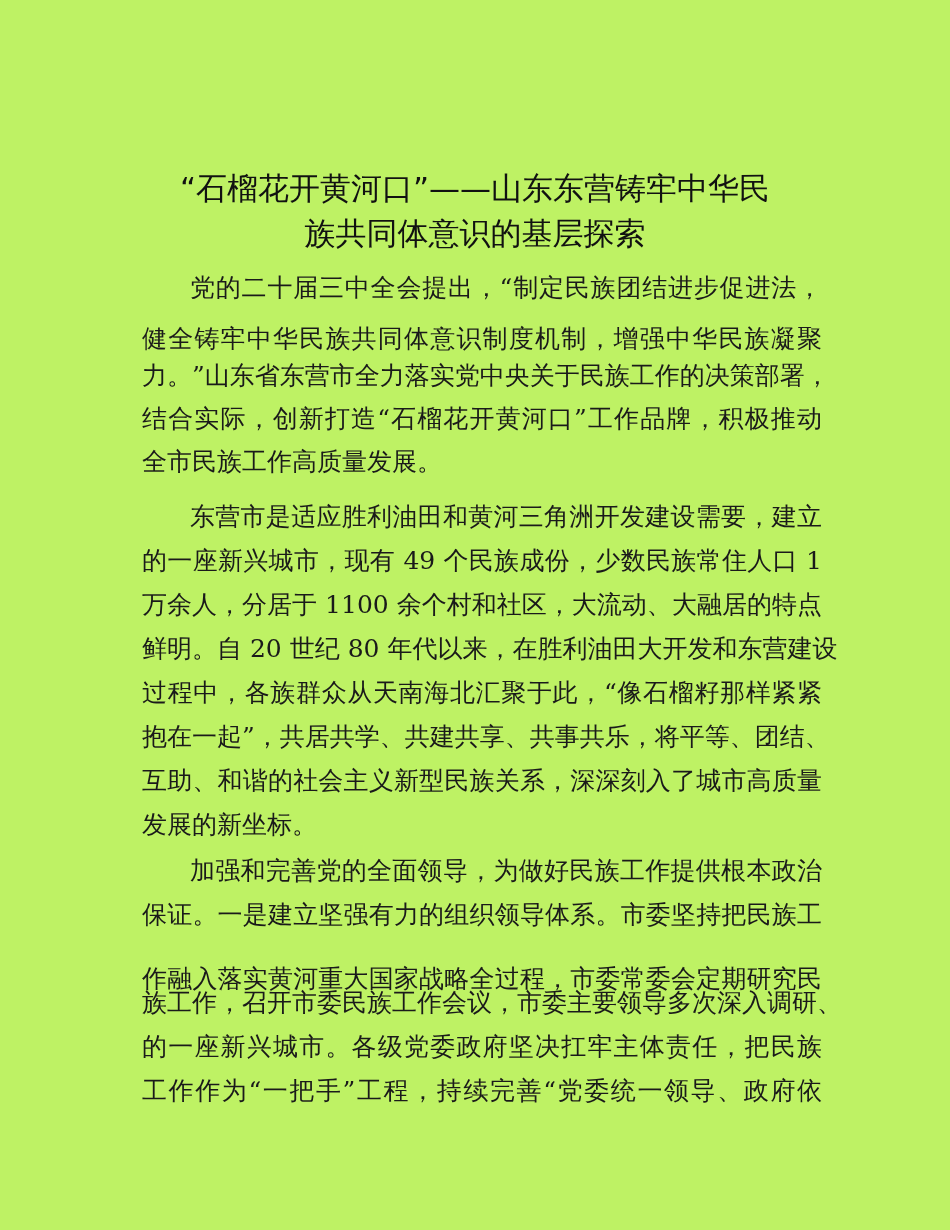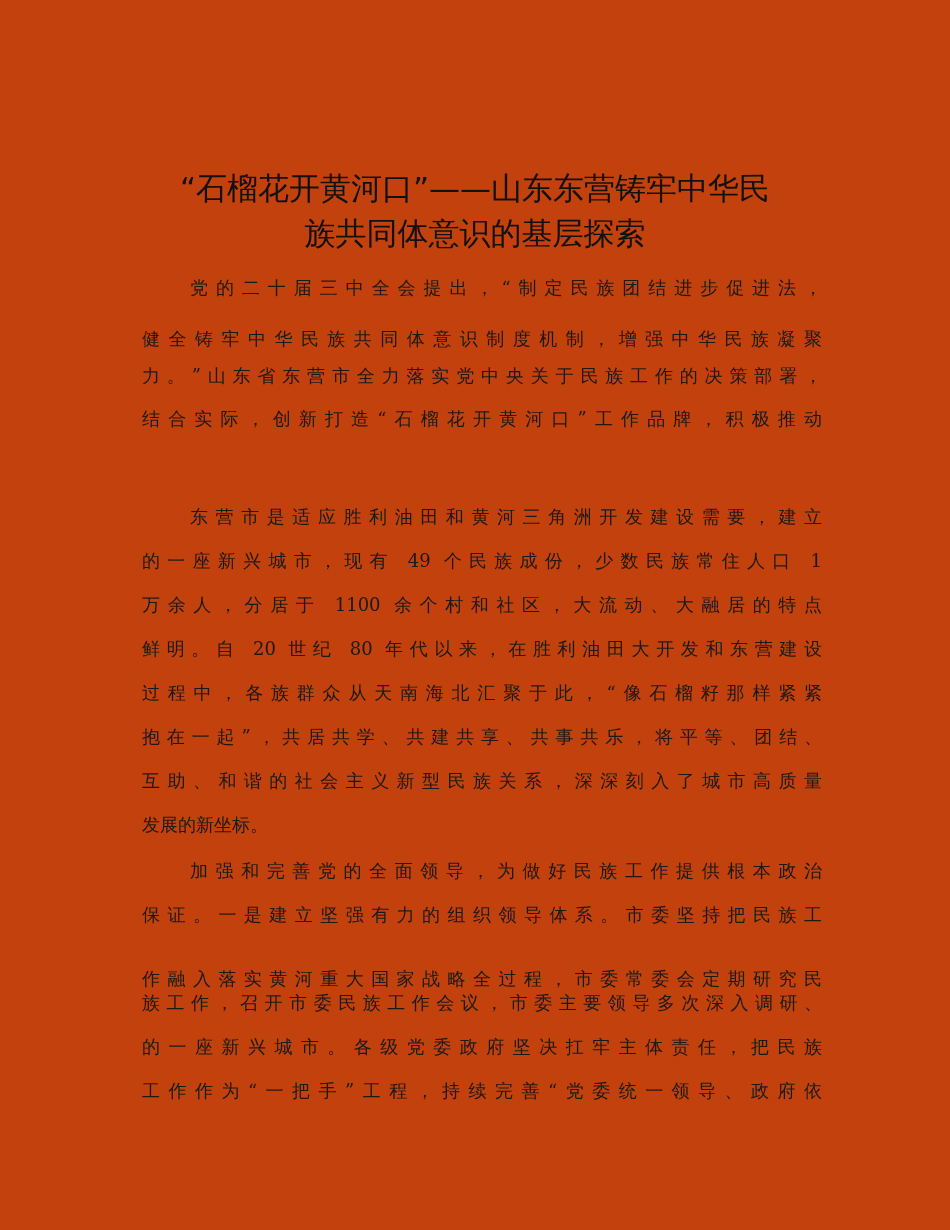--- a/index.html
+++ b/index.html
@@ -11,40 +11,40 @@
       width: 950px;
       height: 1230px;
       position: relative;
       overflow: hidden;
       color: #111111;
     }
     .page {
       position: absolute;
       left: 0; top: 0;
       width: 950px; height: 1230px;
-      background: #c2410c;
+      background: #bef264;
     }
     .title-line {
       position: absolute;
       left: 0;
       width: 950px;
       text-align: center;
       font-family: "DejaVu Sans", "Liberation Sans", sans-serif;
       font-size: 31px;
       line-height: 40px;
       color: #111111;
       letter-spacing: 0px;
       white-space: nowrap;
     }
     .body-line {
       position: absolute;
       left: 142px;
       width: 680px;
       font-family: "DejaVu Serif", "Liberation Serif", serif;
-      font-size: 18px;
+      font-size: 25px;
       line-height: 30px;
       color: #1a1a1a;
       white-space: nowrap;
       text-align: justify;
       text-align-last: justify;
     }
     .body-line.indent {
       left: 190px;
       width: 632px;
     }
@@ -57,20 +57,21 @@
 
 <div class="page">
 
   <div class="title-line" style="top:168px;">“石榴花开黄河口”——山东东营铸牢中华民</div>
   <div class="title-line" style="top:213px;">族共同体意识的基层探索</div>
 
   <div class="body-line indent" style="top:273px;">党的二十届三中全会提出，“制定民族团结进步促进法，</div>
   <div class="body-line" style="top:324px;">健全铸牢中华民族共同体意识制度机制，增强中华民族凝聚</div>
   <div class="body-line" style="top:361px;">力。”山东省东营市全力落实党中央关于民族工作的决策部署，</div>
   <div class="body-line" style="top:404px;">结合实际，创新打造“石榴花开黄河口”工作品牌，积极推动</div>
+  <div class="body-line last" style="top:447px;">全市民族工作高质量发展。</div>
 
   <div class="body-line indent" style="top:502px;">东营市是适应胜利油田和黄河三角洲开发建设需要，建立</div>
   <div class="body-line" style="top:546px;">的一座新兴城市，现有 49 个民族成份，少数民族常住人口 1</div>
   <div class="body-line" style="top:590px;">万余人，分居于 1100 余个村和社区，大流动、大融居的特点</div>
   <div class="body-line" style="top:634px;">鲜明。自 20 世纪 80 年代以来，在胜利油田大开发和东营建设</div>
   <div class="body-line" style="top:678px;">过程中，各族群众从天南海北汇聚于此，“像石榴籽那样紧紧</div>
   <div class="body-line" style="top:722px;">抱在一起”，共居共学、共建共享、共事共乐，将平等、团结、</div>
   <div class="body-line" style="top:766px;">互助、和谐的社会主义新型民族关系，深深刻入了城市高质量</div>
   <div class="body-line indent" style="top:856px;">加强和完善党的全面领导，为做好民族工作提供根本政治</div>
 

